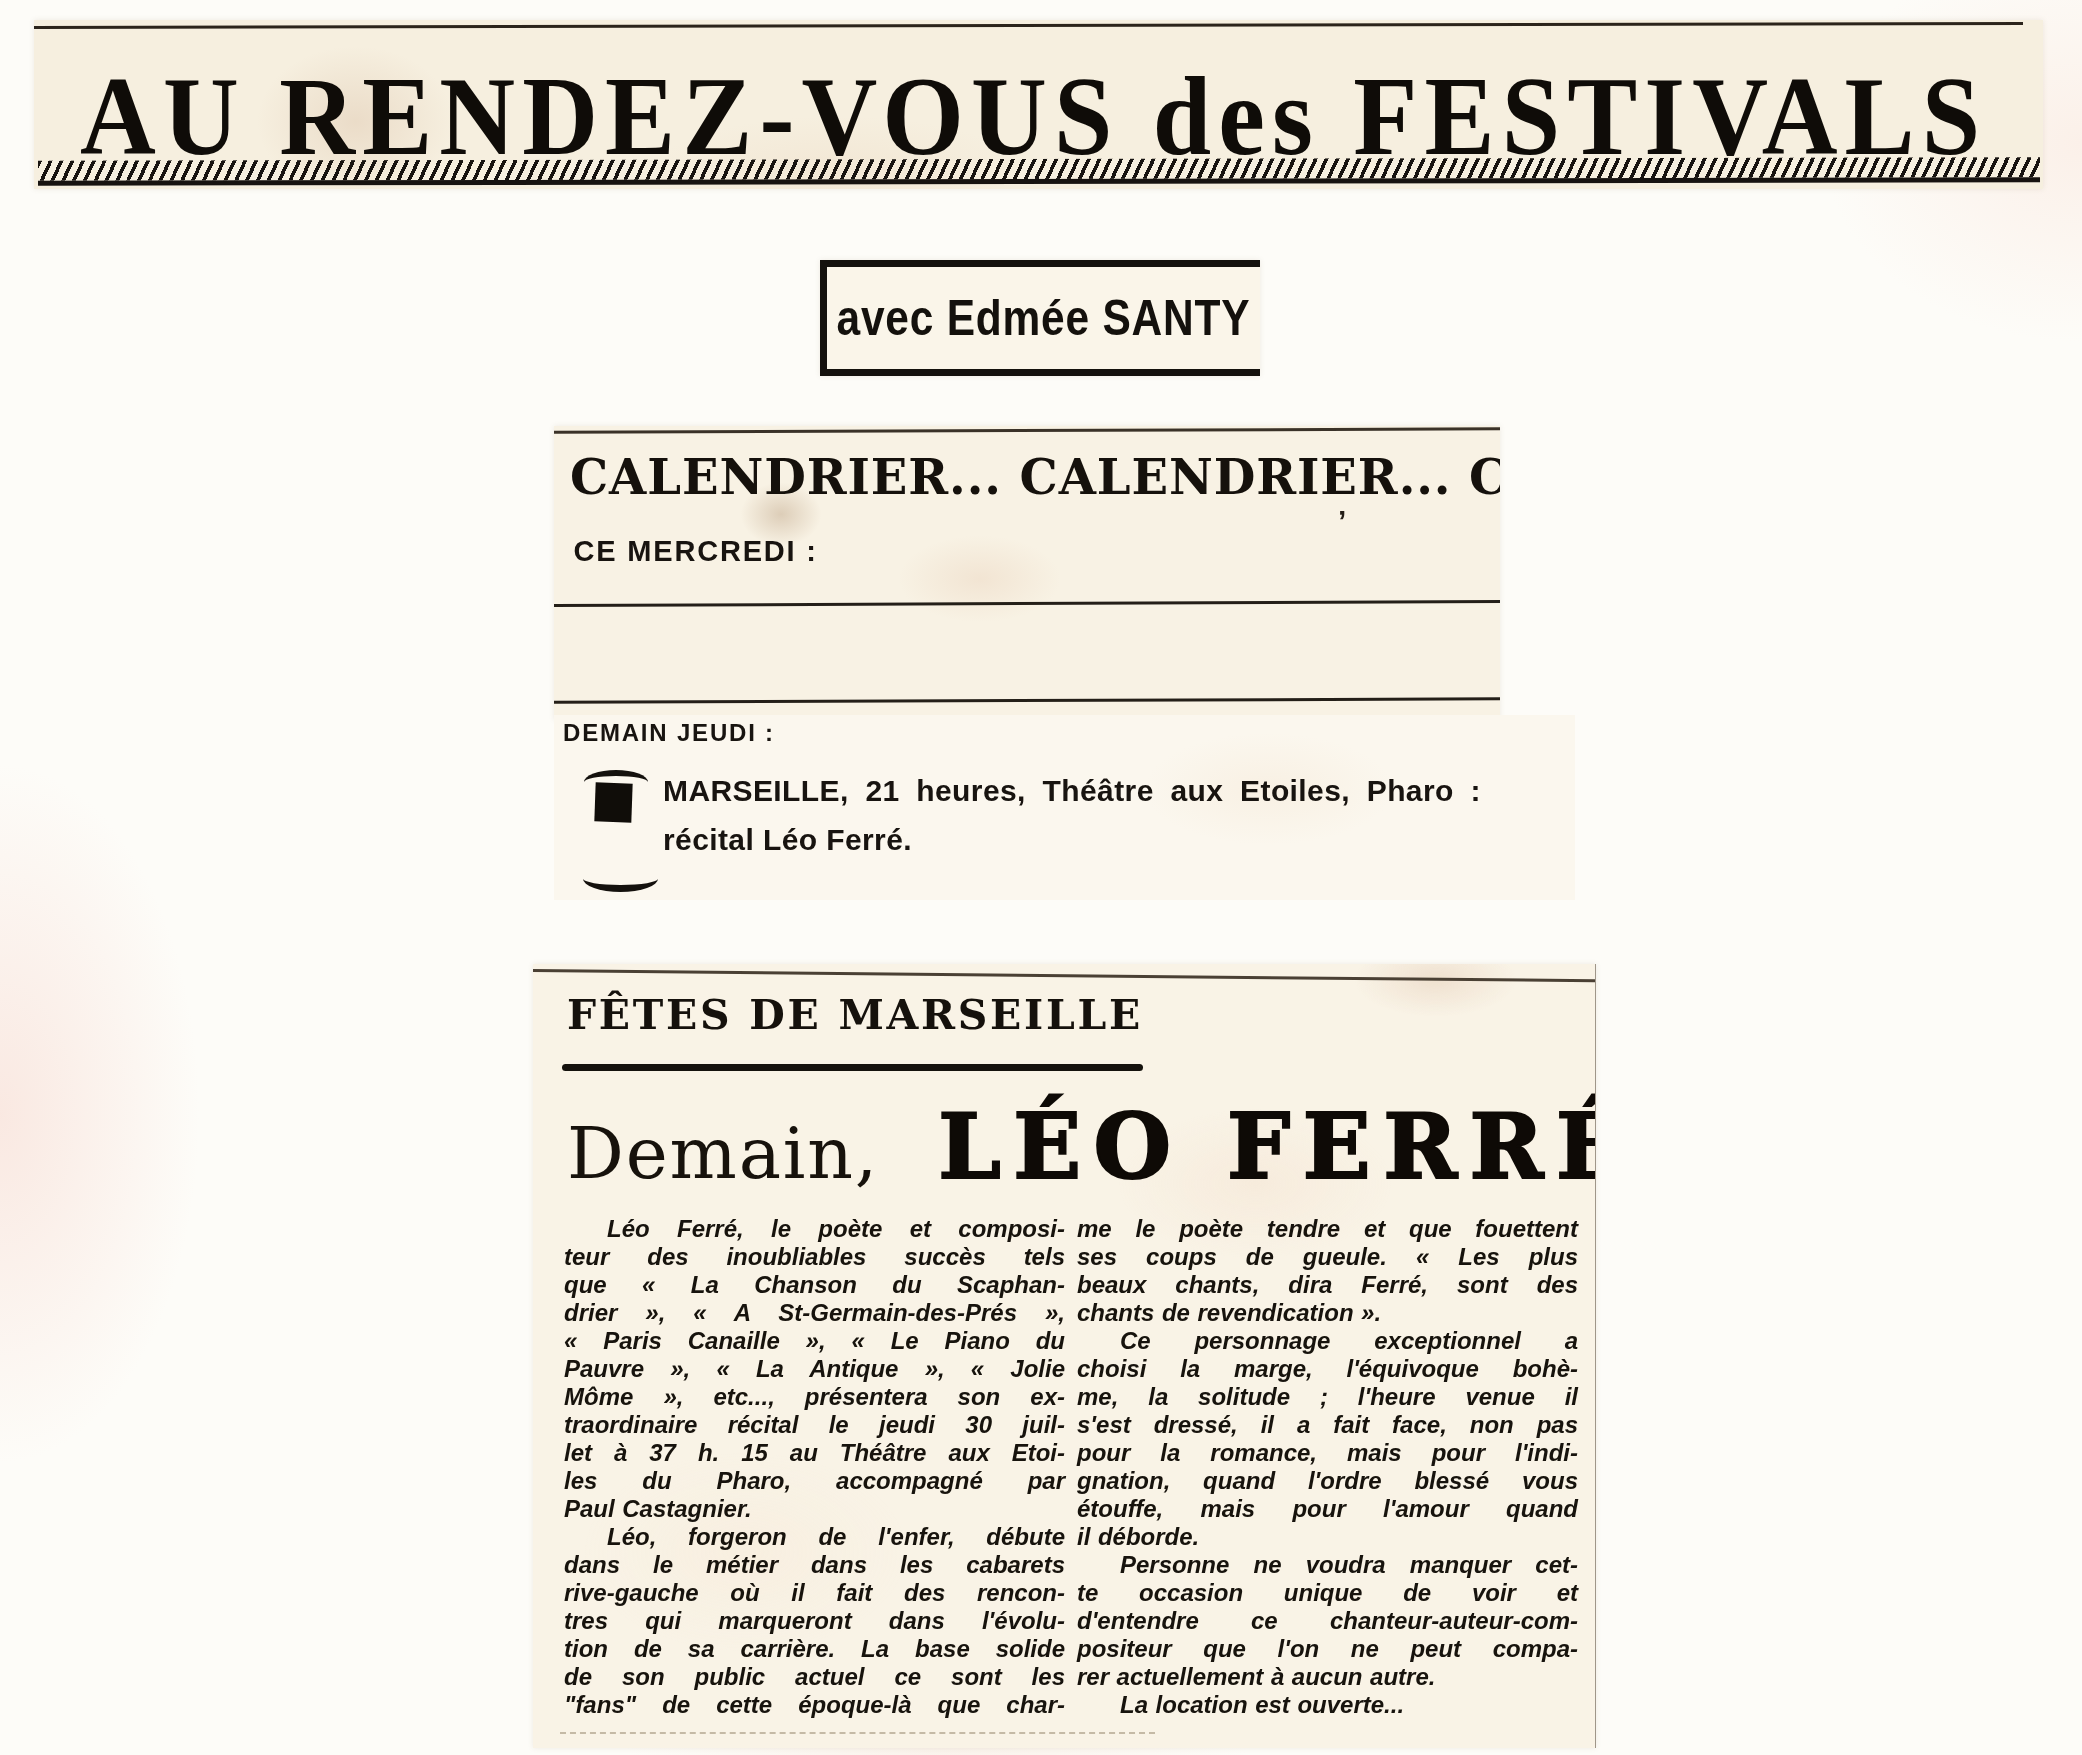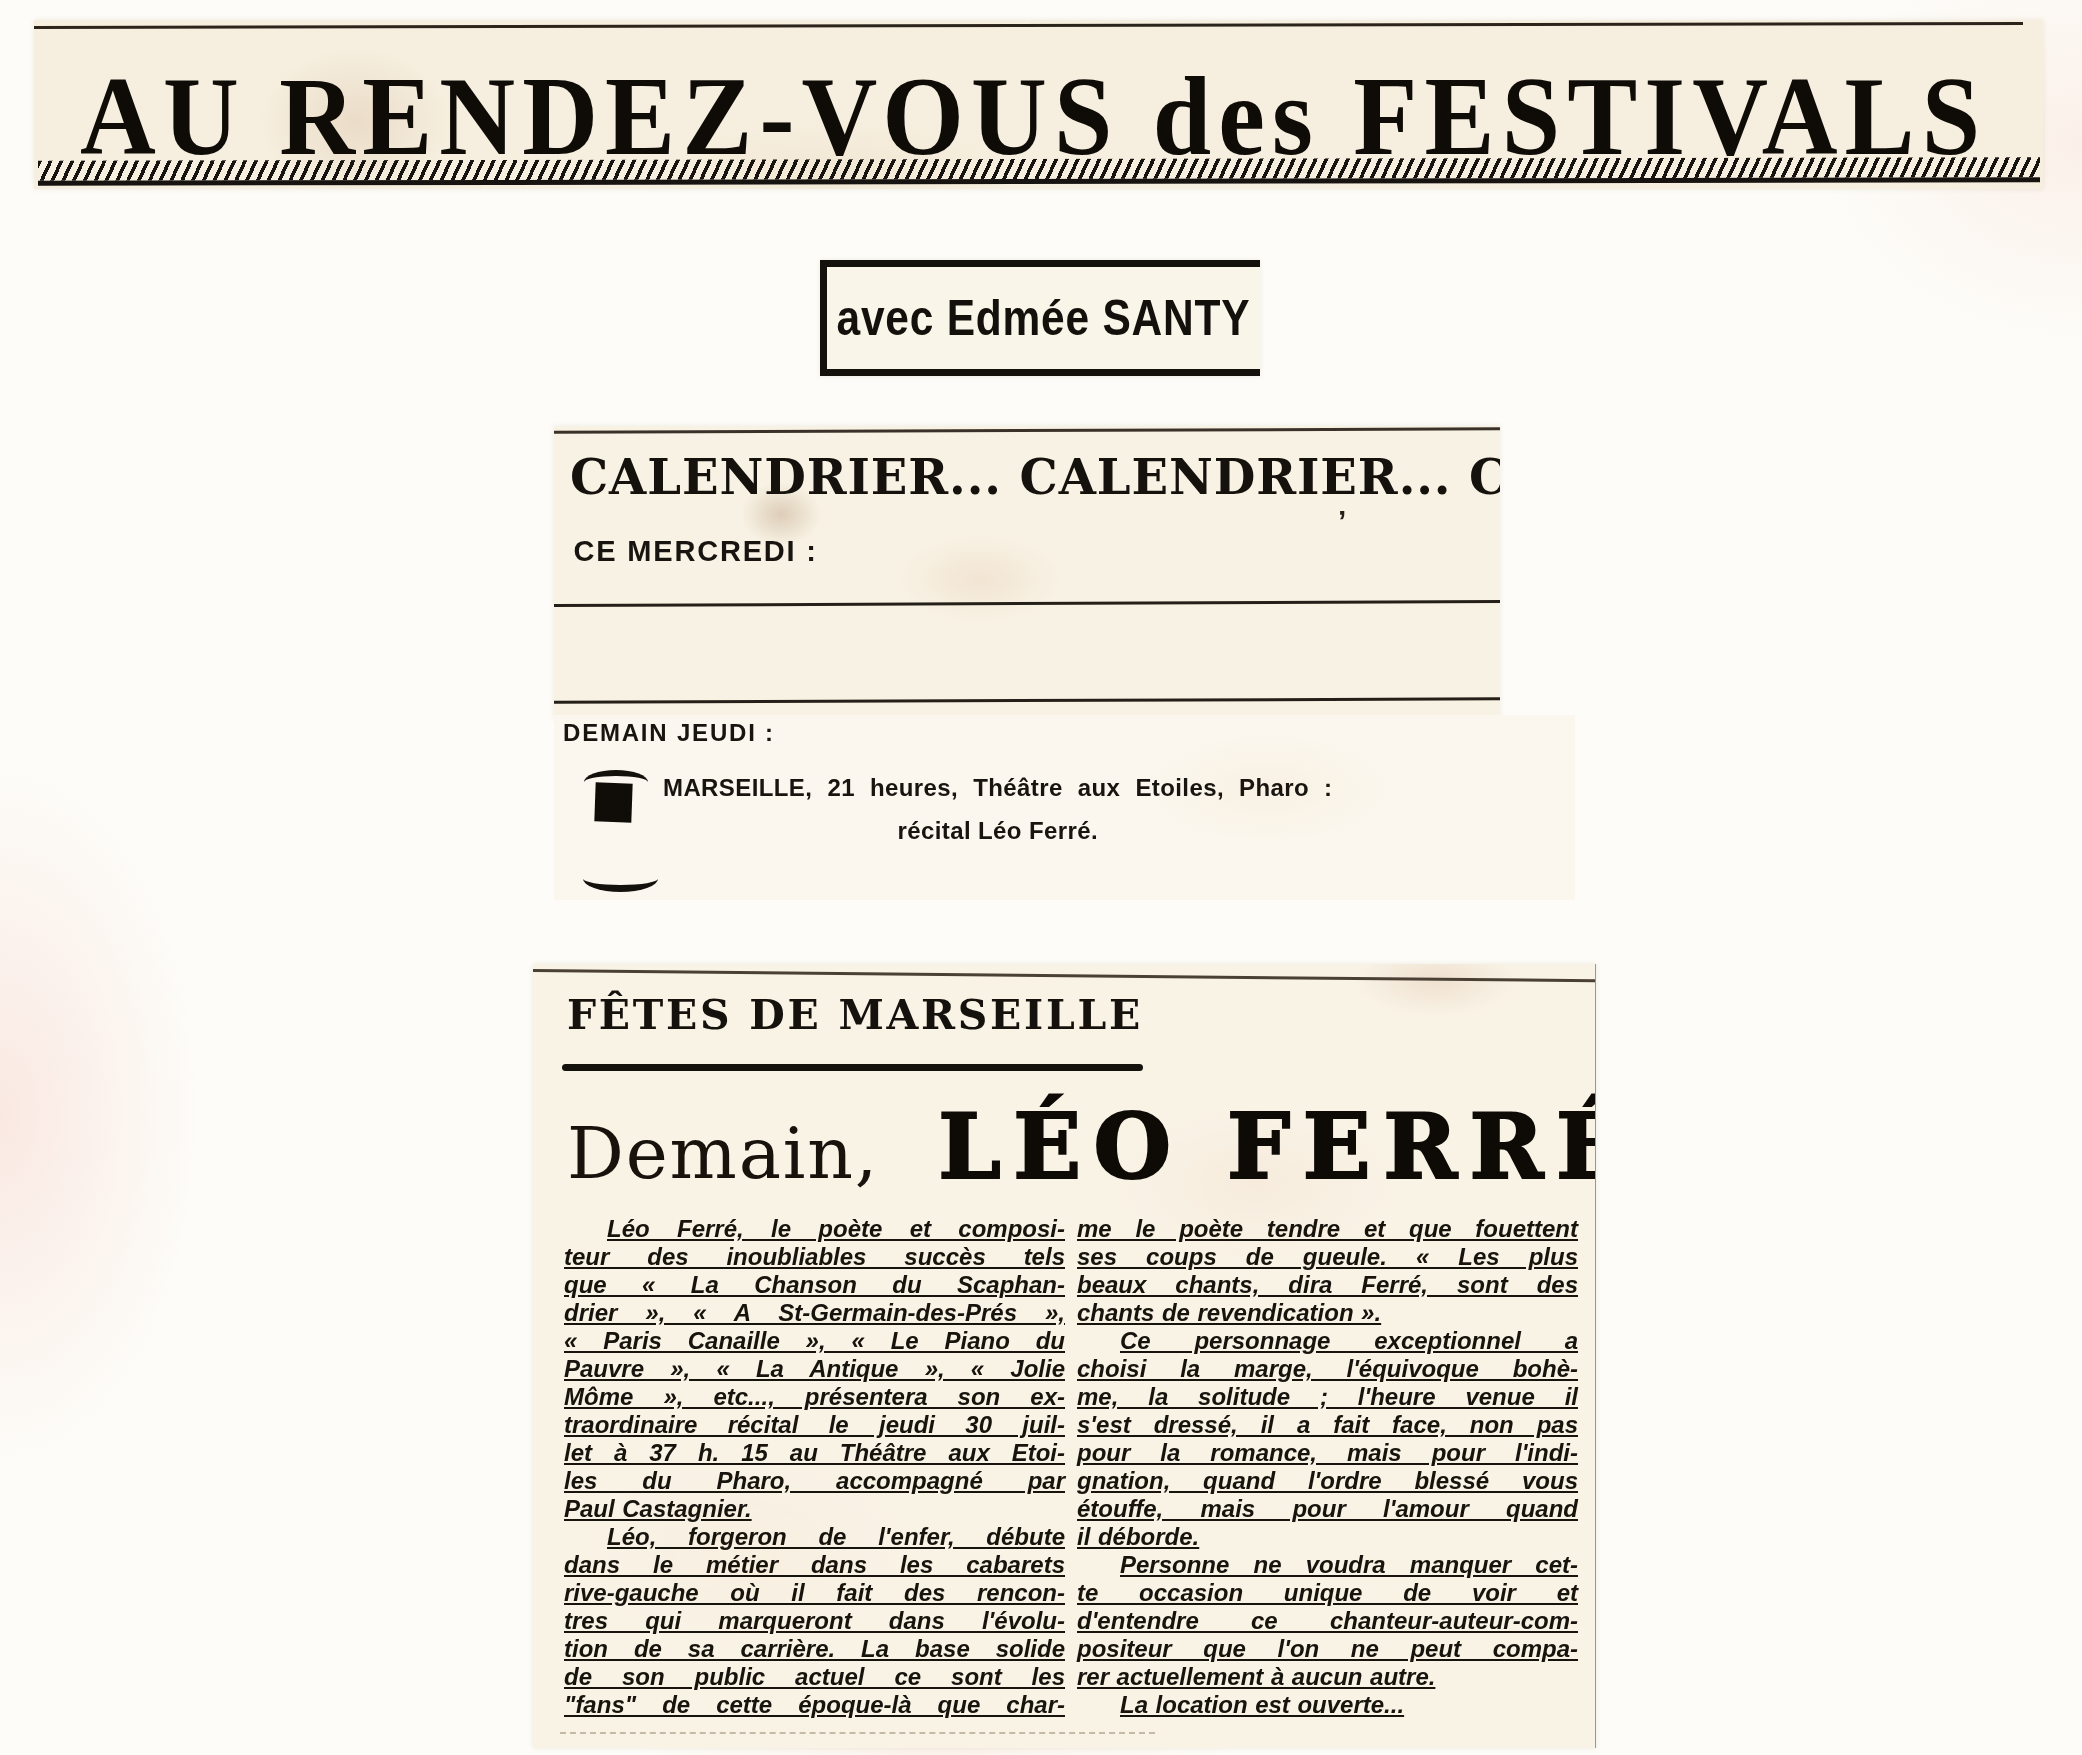--- a/index.html
+++ b/index.html
@@ -74,21 +74,21 @@
   .jeudi{
     left:554px;top:715px;width:1021px;height:185px;overflow:hidden;
     background:radial-gradient(ellipse 178px 80px at 70% 40%, rgba(240,220,195,0.25), transparent 70%),#fbf7ee;
     box-shadow:none;
   }
   .jeudi-heading{position:absolute;left:9px;top:3.6px;margin:0;font-weight:700;font-size:24px;letter-spacing:1.8px;color:#181410;white-space:nowrap;}
   .curve-top{position:absolute;left:30px;top:55px;width:64px;height:18px;border-top:6.2px solid #14110d;border-radius:50% 50% 0 0;}
   .sq2{position:absolute;left:41px;top:68px;width:37px;height:39px;background:#100d09;transform:rotate(2deg);}
   .curve-bottom{position:absolute;left:28.5px;top:150px;width:75px;height:19.6px;border-bottom:7.1px solid #14110d;border-radius:0 0 50% 50%;}
   .jeudi-lines{position:absolute;left:109px;top:59px;}
-  .jeudi-line{font-weight:700;font-size:24px;letter-spacing:0.4px;color:#181410;white-space:nowrap;text-align:center;}
+  .jeudi-line{font-weight:700;font-size:30px;letter-spacing:0.4px;color:#181410;white-space:nowrap;}
   .jeudi-line.l1{word-spacing:8px;}
   .jeudi-line.l2{margin-top:15px;}
 
   
   .article{
     left:533px;top:964px;width:1062px;height:784px;overflow:hidden;
     border-right:1.8px solid rgba(70,58,44,0.5);
     background:
       radial-gradient(ellipse 116px 53px at 85% 2%, rgba(210,170,140,0.25), transparent 70%),
       radial-gradient(ellipse 196px 107px at 68% 28%, rgba(235,200,175,0.18), transparent 70%),
@@ -107,21 +107,21 @@
   .hl-bold{
     font-family:"DejaVu Serif",serif;font-weight:700;font-size:89px;color:#0e0a06;
     letter-spacing:12.5px;margin-left:55px;-webkit-text-stroke:2.2px #0e0a06;
   }
   .body-cols{position:absolute;top:251px;left:0;width:100%;}
   .bcol{position:absolute;top:0;}
   .bcol.c0{left:31px;width:501px;}
   .bcol.c1{left:544px;width:501px;}
   .bline{
     font-style:italic;font-weight:700;font-size:24px;line-height:28px;height:28px;
-    color:#17130d;text-align:justify;text-align-last:justify;word-spacing:0.9px;overflow:visible;white-space:nowrap;text-decoration:underline;
+    color:#17130d;text-align:justify;text-align-last:justify;word-spacing:0.9px;overflow:visible;white-space:nowrap;
   }
   .bline.jfit{white-space:normal;}
   .bline.indent{text-indent:43px;}
   .bline.last{text-align-last:left;}
 </style>
 </head>
 <body>
 
 <div class="scan">
 

